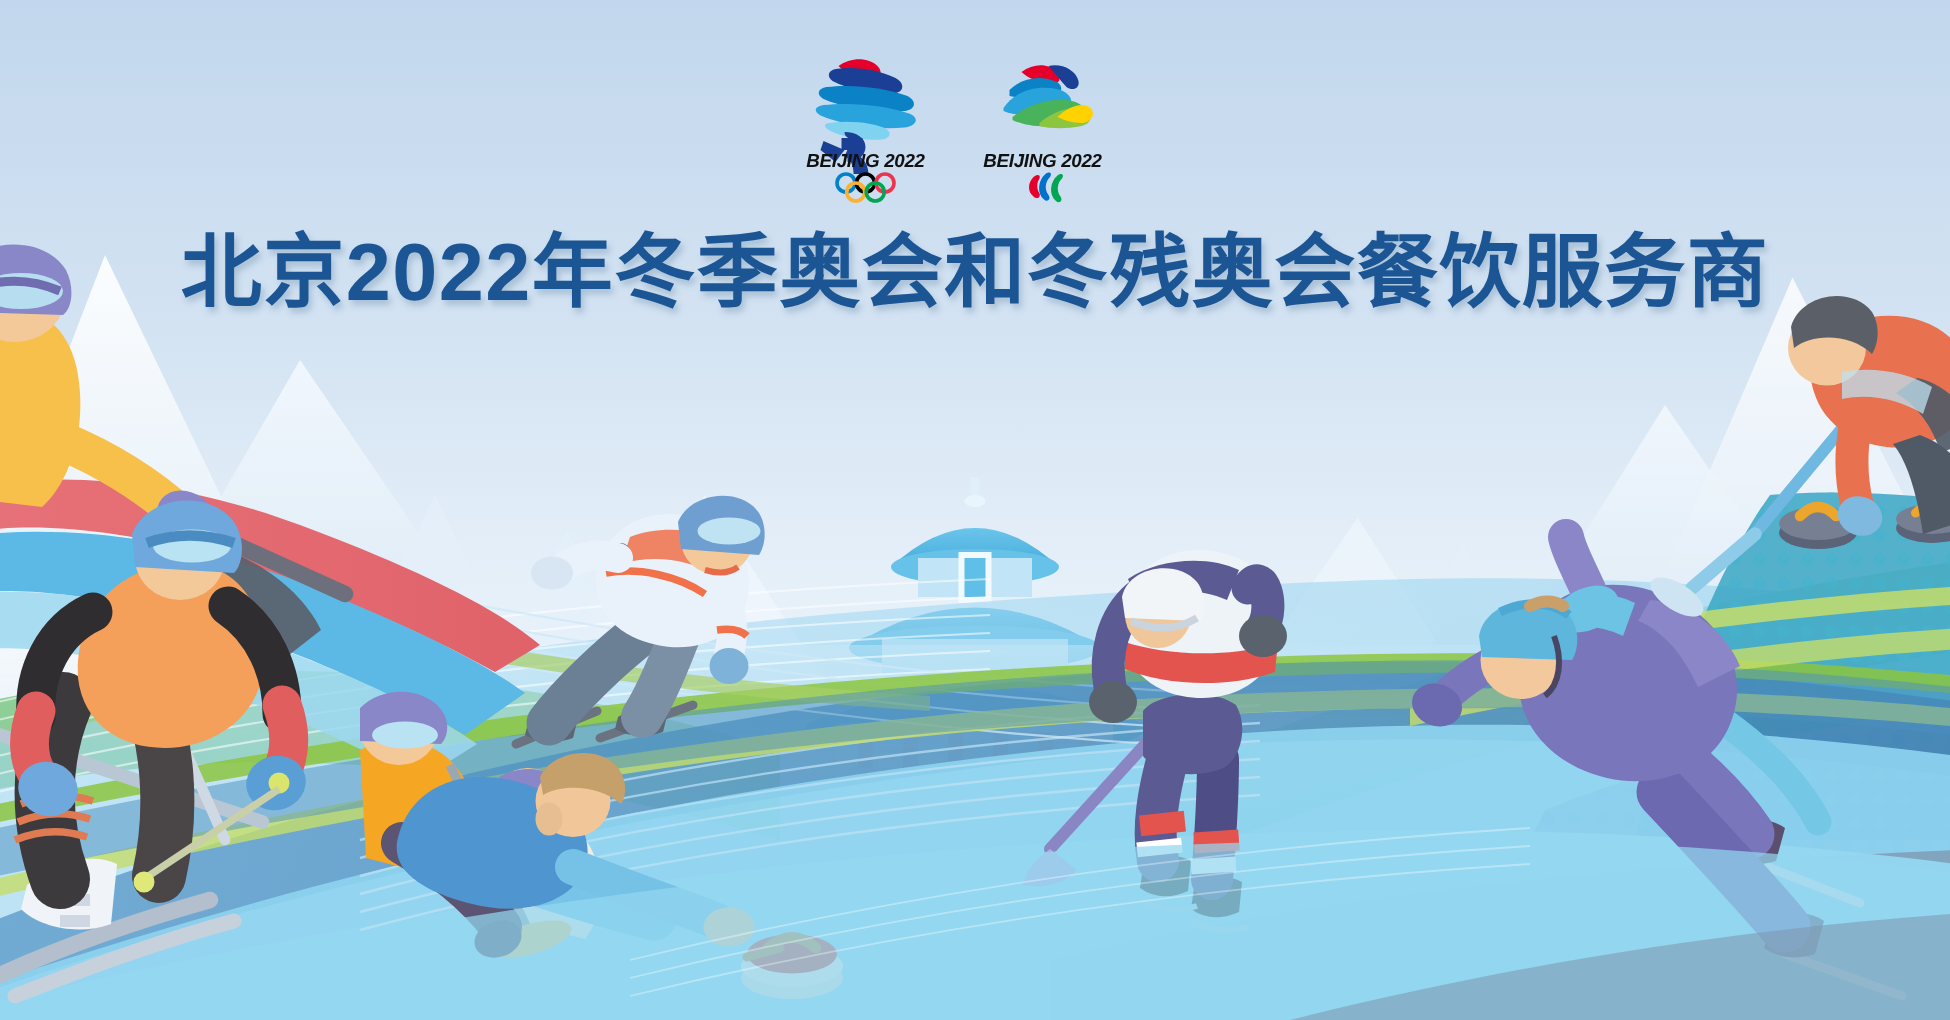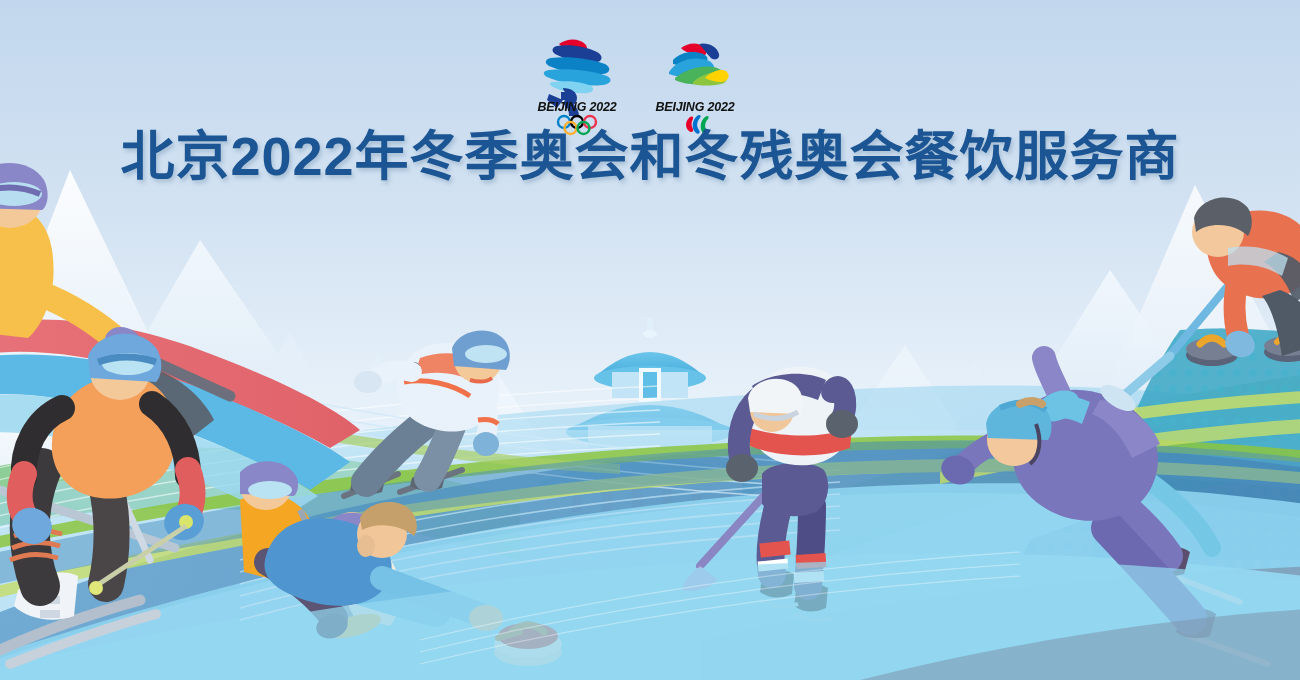--- a/index.html
+++ b/index.html
@@ -19,21 +19,21 @@
   #logos{
     position:absolute;left:0;top:30px;width:1272px;height:108px;
     display:flex;justify-content:center;align-items:flex-start;gap:22px;
     z-index:40;
   }
   .logo{width:96px;height:106px;position:relative;}
   .logo svg{display:block;}
 
   
   #title-wrap{
-    position:absolute;left:0;top:125px;width:1300px;
+    position:absolute;left:0;top:151px;width:1300px;
     text-align:center;z-index:45;
   }
   #page-title{
     display:inline-block;
     font-family:"Liberation Sans","DejaVu Sans",sans-serif;
     font-weight:bold;
     font-size:54px;
     line-height:62px;
     letter-spacing:1px;
     color:#1c5593;

